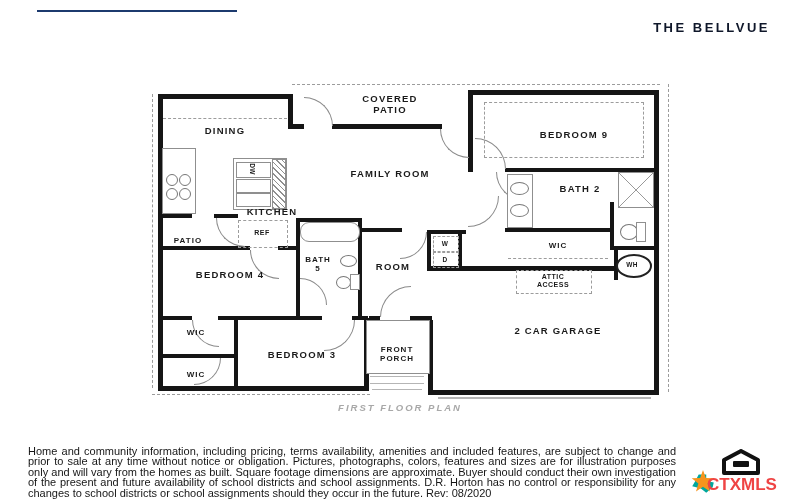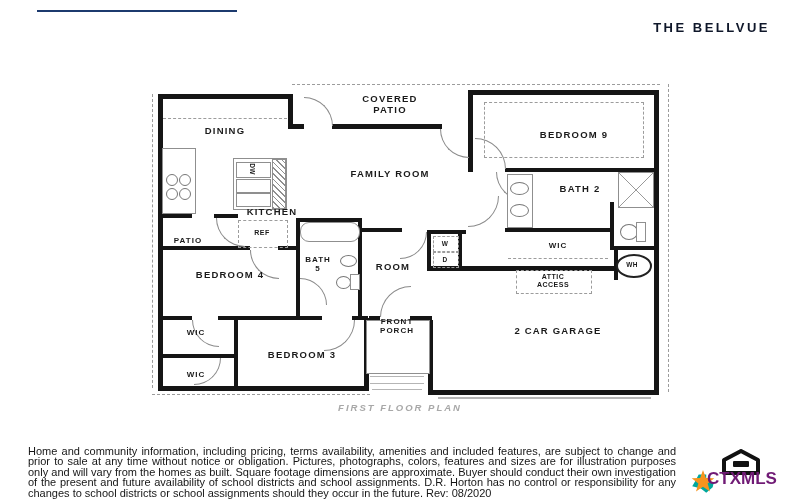--- a/index.html
+++ b/index.html
@@ -34,21 +34,21 @@
   .s8{font-size:8px;letter-spacing:1px;line-height:9px}
   .s7{font-size:7px;letter-spacing:.5px;line-height:8px}
   .s6{font-size:6.5px;letter-spacing:.3px;line-height:7px}
   .rot{transform:translate(-50%,-50%) rotate(90deg)}
   .caption{position:absolute;left:150px;top:402px;width:500px;text-align:center;font-style:italic;font-weight:700;font-size:9.5px;letter-spacing:2px;color:#a8a8a8}
   
   .disclaimer{position:absolute;left:28px;top:446px;width:648px;font-size:11px;line-height:10.4px;font-weight:400;color:#161616;text-align:justify}
   .mls{position:absolute;left:690px;top:449px;width:106px;height:49px}
   .mls-house{position:absolute;left:26px;top:0;width:50px;height:26px}
   .mls-badge{position:absolute;left:-2px;top:20px;width:30px;height:28px}
-  .mls-text{position:absolute;left:17px;top:20px;font-size:17px;font-weight:700;color:#701a75;white-space:nowrap}
+  .mls-text{position:absolute;left:17px;top:26px;font-size:17px;font-weight:700;color:#ef4444;white-space:nowrap}
 </style>
 </head>
 <body>
 
 <div class="brand">
   <div class="brand-rule"></div>
 </div>
 <div class="plan-name">THE BELLVUE</div>
 
 <div class="plan">
@@ -164,21 +164,21 @@
   <span class="lbl" style="left:243px;top:188px">ROOM</span>
   <span class="lbl s6" style="left:295px;top:165px">W</span>
   <span class="lbl s6" style="left:295px;top:181px">D</span>
   <span class="lbl s8" style="left:408px;top:167px">WIC</span>
   <span class="lbl s7" style="left:403px;top:203px">ATTIC
 ACCESS</span>
   <span class="lbl s6" style="left:482px;top:186px">WH</span>
   <span class="lbl s8" style="left:46px;top:254px">WIC</span>
   <span class="lbl" style="left:152px;top:276px">BEDROOM 3</span>
   <span class="lbl s8" style="left:46px;top:296px">WIC</span>
-  <span class="lbl s8" style="left:247px;top:248px">FRONT
+  <span class="lbl s8" style="left:247px;top:276px">FRONT
 PORCH</span>
   <span class="lbl" style="left:408px;top:252px">2 CAR GARAGE</span>
 </div>
 
 <div class="caption">FIRST FLOOR PLAN</div>
 
 <div class="disclaimer">Home and community information, including pricing, terms availability, amenities and included features, are subject to change and prior to sale at any time without notice or obligation. Pictures, photographs, colors, features and sizes are for illustration purposes only and will vary from the homes as built. Square footage dimensions are approximate. Buyer should conduct their own investigation of the present and future availability of school districts and school assignments. D.R. Horton has no control or responsibility for any changes to school districts or school assignments should they occur in the future. Rev: 08/2020</div>
 
 <div class="mls">
   <svg class="mls-house" viewBox="0 0 44 26">

